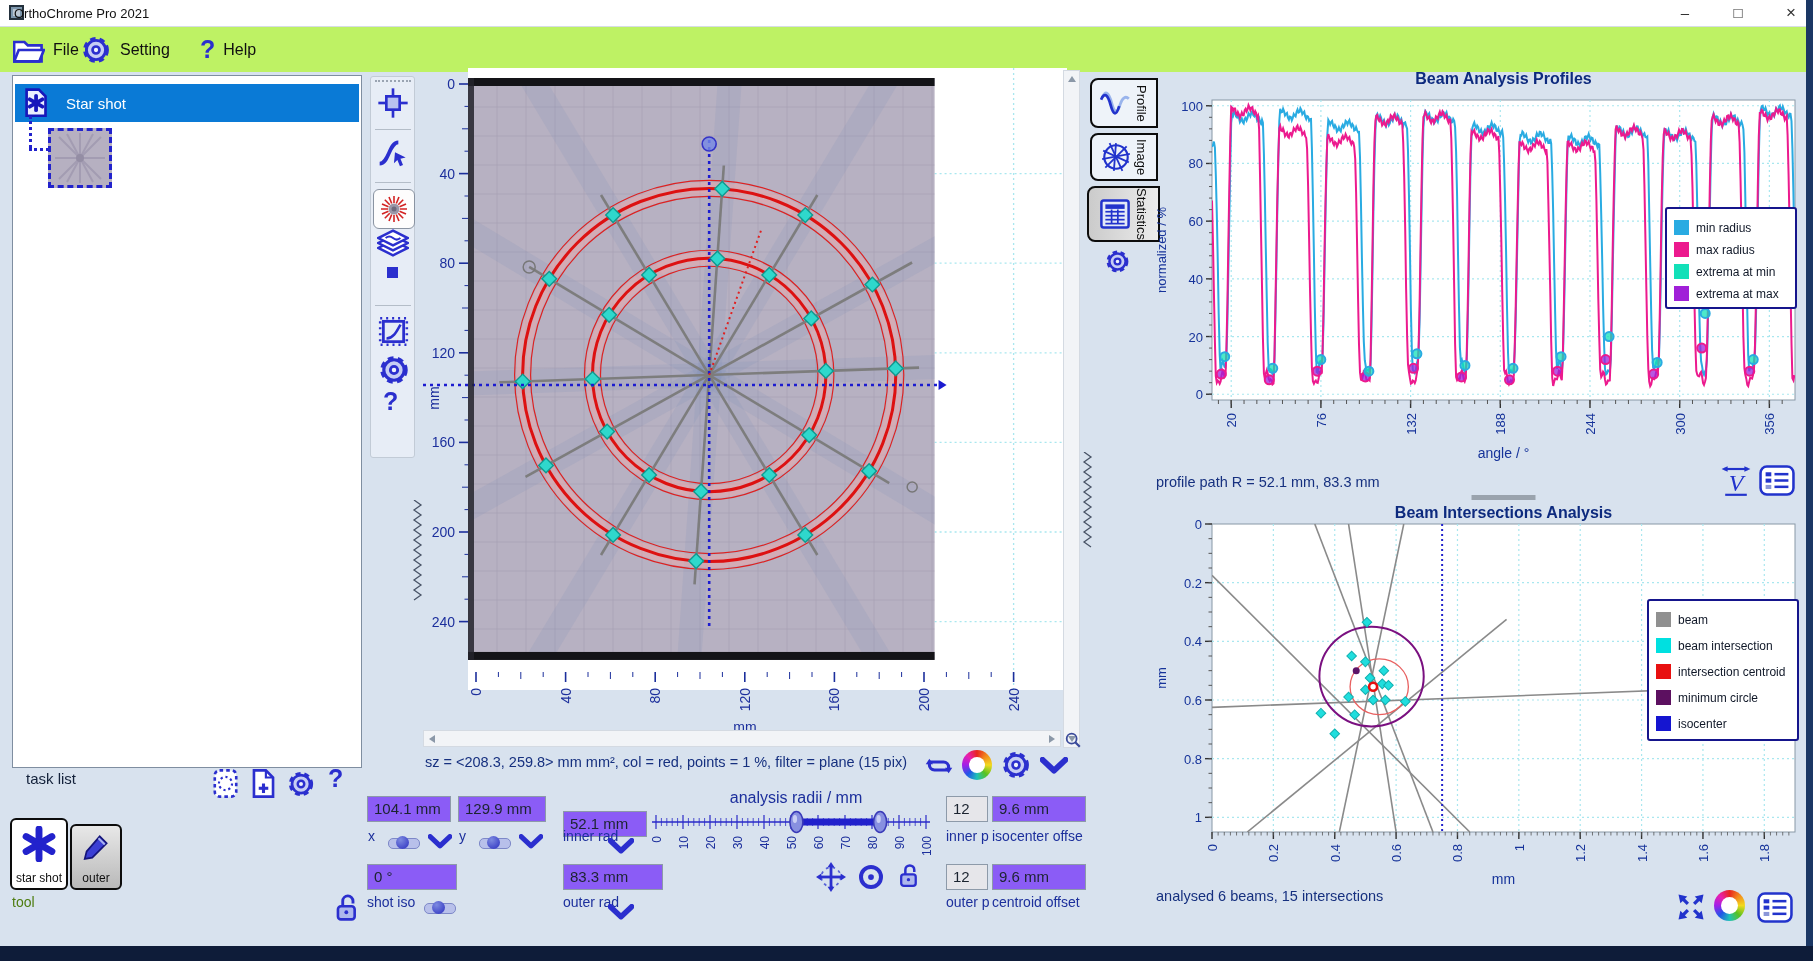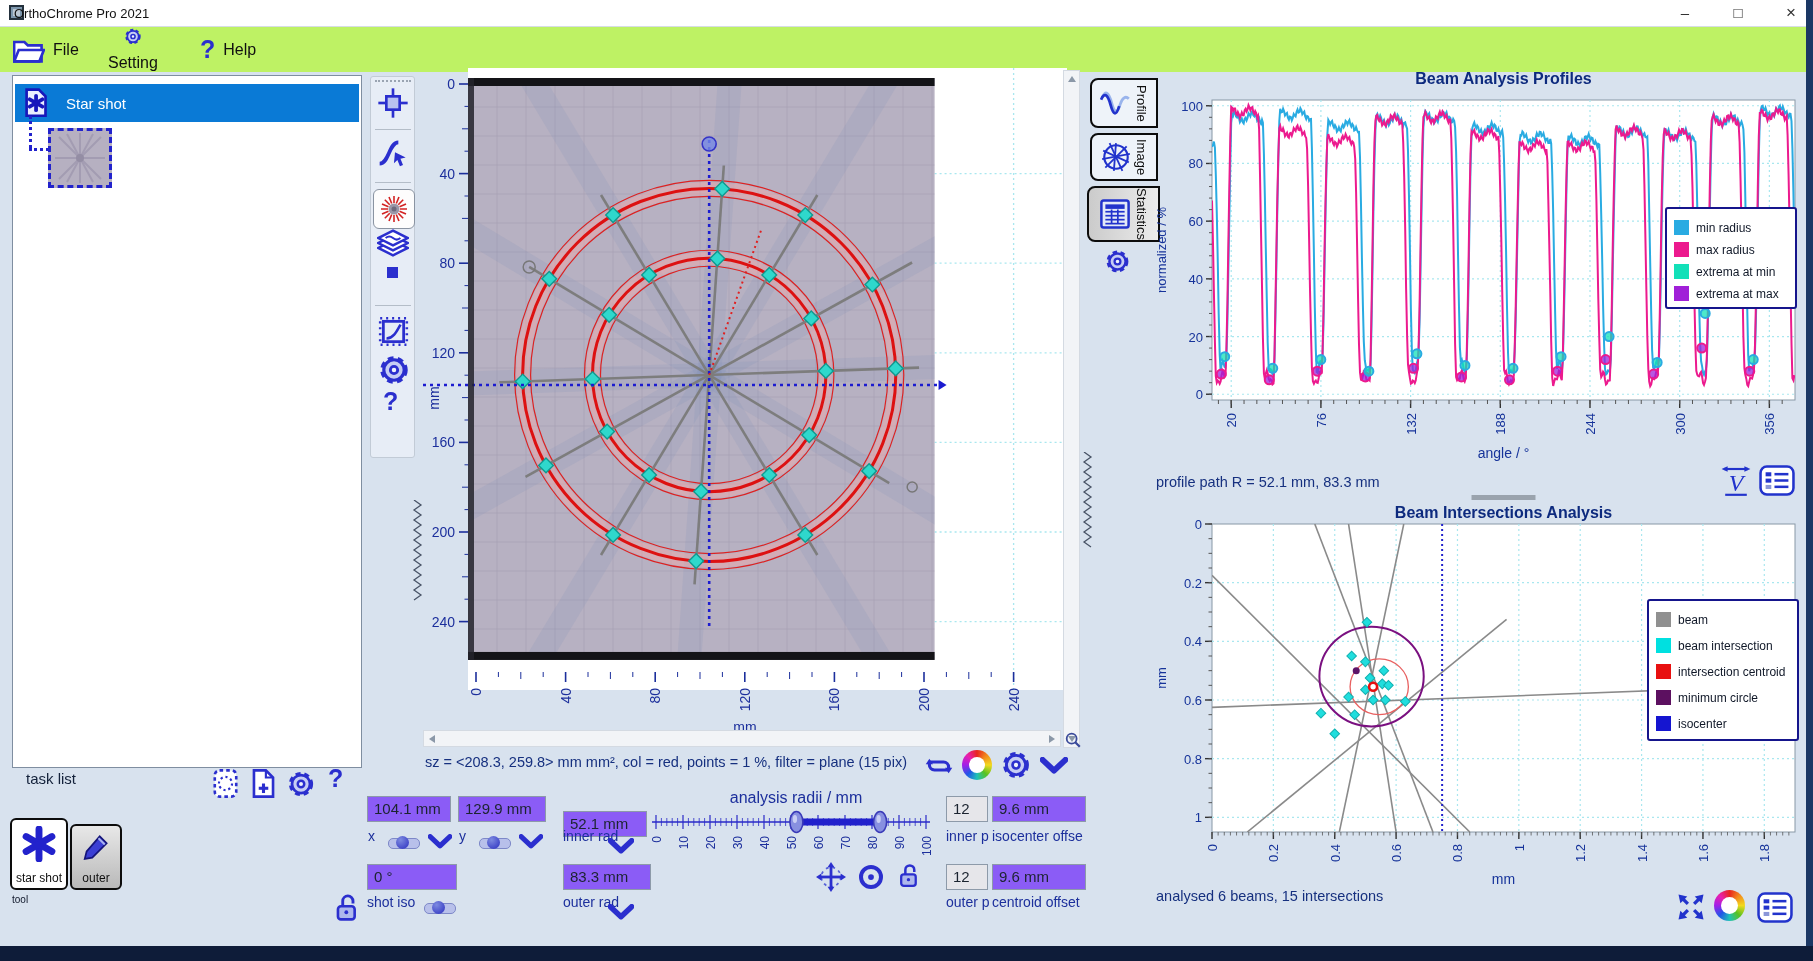--- a/index.html
+++ b/index.html
@@ -23,21 +23,21 @@
   .thumb{left:35px;top:52px;width:64px;height:60px;background:#b6b0c1;border:3px dashed #2222cc;box-sizing:border-box;}
   .conn-v{left:16px;top:40px;width:0;height:32px;border-left:3px dotted #2222cc;}
   .conn-h{left:16px;top:72px;width:20px;height:0;border-top:3px dotted #2222cc;}
   .tasklist-label{left:26px;top:770px;font-size:15px;color:#13213a;}
   .footicon{top:768px;}
   
   .tooltab{border:2px solid #0c0c0c;border-radius:6px;box-sizing:border-box;text-align:center;}
   .tt-active{left:10px;top:818px;width:58px;height:72px;background:#fff;z-index:3;}
   .tt-editor{left:70px;top:824px;width:52px;height:66px;background:linear-gradient(#e8e8e8,#b9b9b9);z-index:2;}
   .tt-lab{position:absolute;bottom:3px;width:100%;font-size:12px;color:#101010;}
-  .tool-label{left:12px;top:894px;font-size:10px;color:#0f172a;}
+  .tool-label{left:12px;top:894px;font-size:14px;color:#4d7c0f;}
   
   .toolbar{left:370px;top:76px;width:45px;height:382px;background:#e7edf6;border:1px solid #c2cbd6;border-radius:3px;box-sizing:border-box;}
   .tb-handle{left:4px;top:3px;width:36px;height:0;border-top:2px dotted #9aa4b2;}
   .tb-sep{left:4px;width:36px;height:0;border-top:1px solid #b4bdc8;}
   .tb-ico{left:6px;}
   .tb-sel{left:2px;background:#fdfdfd;border:1px solid #8a94a2;border-radius:6px;}
   
   .viewer-svg{left:415px;top:68px;}
   .vscroll{left:1063px;top:70px;width:17px;height:678px;background:#f2f4f7;border:1px solid #d4dae2;box-sizing:border-box;}
   .hscroll{left:423px;top:730px;width:638px;height:17px;background:#f2f4f7;border:1px solid #d4dae2;box-sizing:border-box;}
@@ -238,21 +238,21 @@
   <div class="abs winbtn" style="left:1774px;font-size:17px;">×</div>
 </div>
 
 <div class="abs menubar">
   <div class="abs menuitem" style="left:13px;">
     <svg width="32" height="26" viewBox="0 0 28 22">
         <use href="#sym-folder"></use>
       </svg>
     <span class="menulabel">File</span>
   </div>
-  <div class="abs menuitem" style="left:108px;flex-direction:column;">
+  <div class="abs menuitem" style="left:80px;">
     <svg width="32" height="32" viewBox="0 0 24 24">
         <use href="#sym-gear"></use>
       </svg>
     <span class="menulabel">Setting</span>
   </div>
   <div class="abs menuitem" style="left:200px;">
     <span class="helpq">?</span>
     <span class="menulabel">Help</span>
   </div>
 </div>
@@ -558,21 +558,21 @@
     <use href="#sym-gear"></use>
   </svg>
 <svg class="abs" style="left:1040px;top:757px;" width="28" height="17" viewBox="0 0 22 13">
     <use href="#sym-chev"></use>
   </svg>
 
 <div class="abs fld" style="left:367px;top:796px;width:84px;">104.1 mm</div>
 <div class="abs fld" style="left:458px;top:796px;width:88px;">129.9 mm</div>
 <div class="abs fld" style="left:563px;top:796px;width:84px;margin-top:15px;">52.1 mm</div>
 <div class="abs fld" style="left:367px;top:864px;width:90px;">0 °</div>
-<div class="abs fld" style="left:563px;top:864px;width:88px;">83.3 mm</div>
+<div class="abs fld" style="left:563px;top:864px;width:100px;">83.3 mm</div>
 <div class="abs fld ro" style="left:946px;top:796px;width:42px;">12</div>
 <div class="abs fld" style="left:992px;top:796px;width:94px;">9.6 mm</div>
 <div class="abs fld ro" style="left:946px;top:864px;width:42px;">12</div>
 <div class="abs fld" style="left:992px;top:864px;width:94px;">9.6 mm</div>
 
 <div class="abs smalllab" style="left:368px;top:828px;">x</div>
 <div class="abs toggle" style="left:388px;top:838px;"></div>
 <svg class="abs" style="left:428px;top:834px;" width="24" height="15" viewBox="0 0 22 13">
     <use href="#sym-chev"></use>
   </svg>

